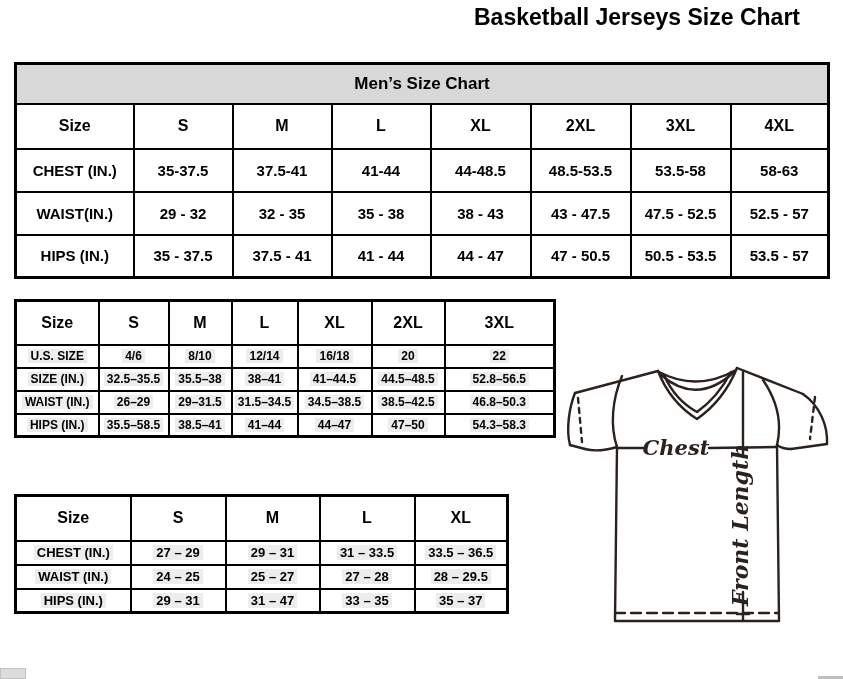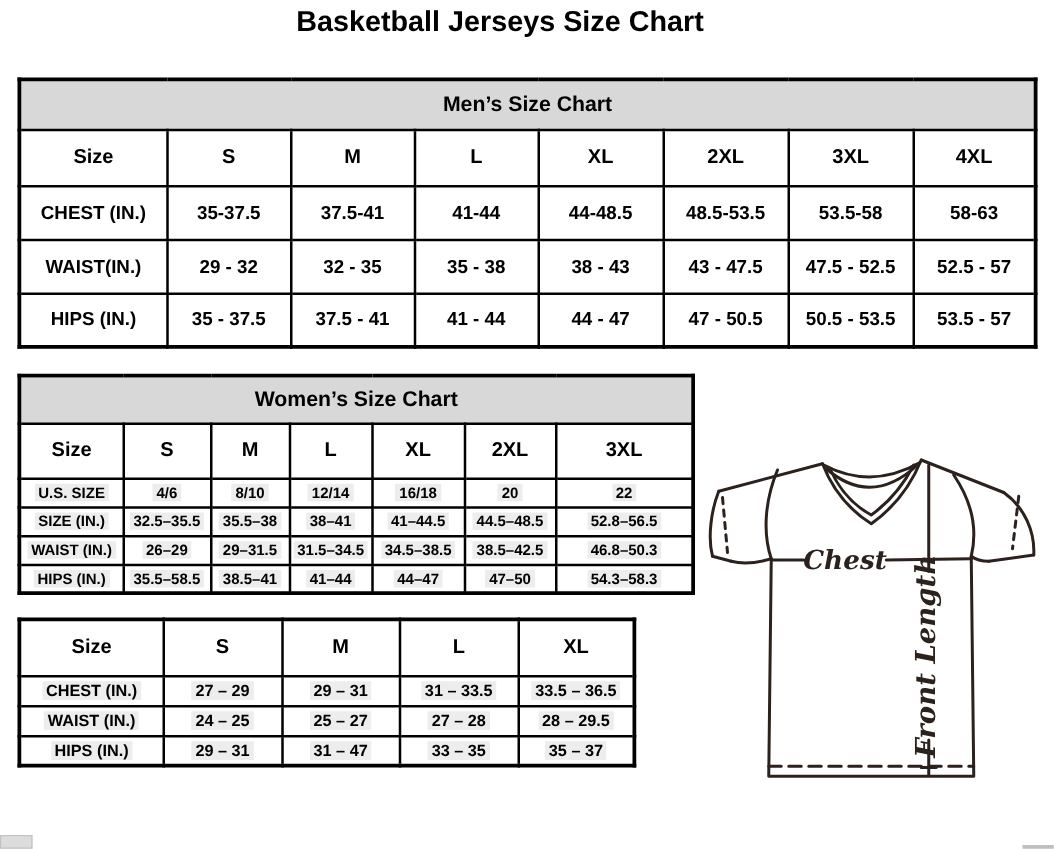--- a/index.html
+++ b/index.html
@@ -2,21 +2,21 @@
 <html><head>
 <meta charset="utf-8">
 <style>
   html,body { margin:0; padding:0; }
   body {
     width:843px; height:679px; position:relative; background:#ffffff;
     font-family:"Liberation Sans", sans-serif; color:#000;
     overflow:hidden;
   }
   .page-title {
-    position:absolute; top:4px; left:0; right:43px; text-align:center;
+    position:absolute; top:4px; left:0; right:43px; text-align:right;
     font-size:23px; font-weight:bold; letter-spacing:0px;
   }
   table.sizechart {
     position:absolute; border-collapse:collapse; table-layout:fixed;
     border:3px solid #000; background:#fff;
   }
   table.sizechart td {
     border:2px solid #000; text-align:center; vertical-align:middle;
     padding:0; font-weight:bold; white-space:nowrap; overflow:hidden;
   }
@@ -109,23 +109,20 @@
   <colgroup>
     <col style="width:83px">
       <col style="width:70px">
       <col style="width:63px">
       <col style="width:66px">
     <col style="width:74px">
       <col style="width:73px">
       <col style="width:110px">
   </colgroup>
   <tbody>
-      <tr class="rh38">
-    <td colspan="7" class="chart-head">Women’s Size Chart</td>
-  </tr>
   <tr class="rh44">
     <td class="size-head">Size</td>
     <td class="size-head">S</td>
     <td class="size-head">M</td>
     <td class="size-head">L</td>
     <td class="size-head">XL</td>
     <td class="size-head">2XL</td>
     <td class="size-head">3XL</td>
   </tr>
   <tr class="rh23">

